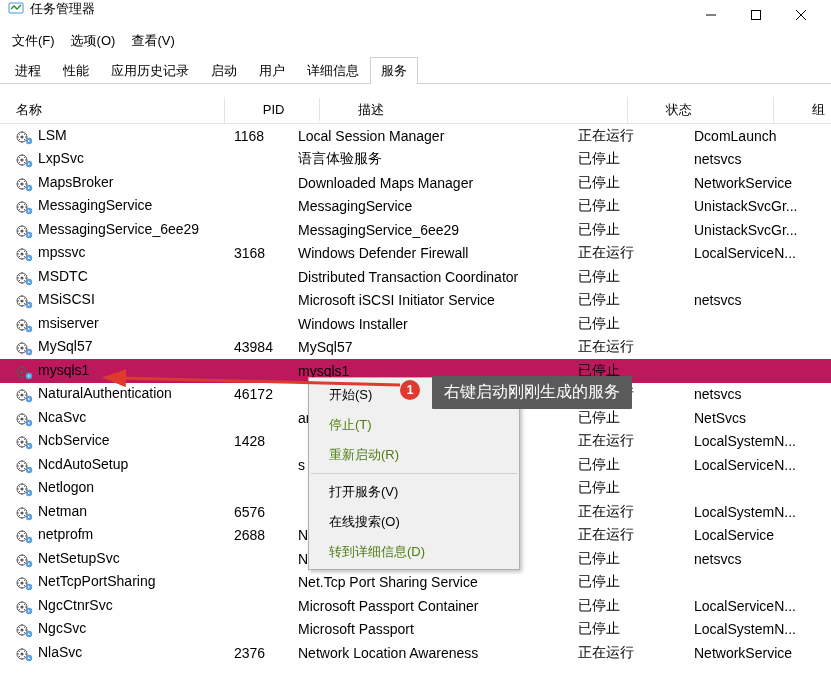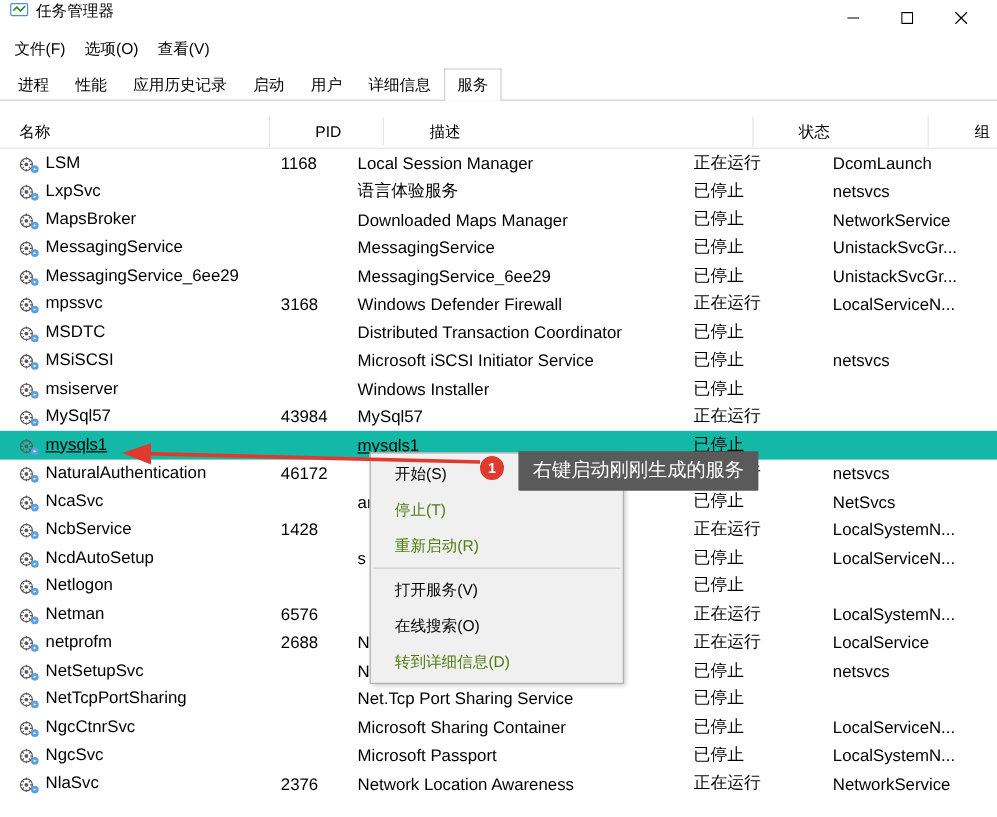--- a/index.html
+++ b/index.html
@@ -28,21 +28,21 @@
 
 .c-name { width: 218px; }
 .c-pid  { width: 64px; }
 .c-desc { width: 280px; }
 .c-stat { width: 116px; }
 .c-grp  { flex: 1; }
 
 
 .rows { }
 .row { display: flex; height: 23.5px; align-items: center; padding-left: 10px; }
-.row.sel { background: #14b8a6; text-decoration: underline; }
+.row.sel { background: #be185d; }
 .row .cell { padding: 0 6px; font-size: 14px; white-space: nowrap; overflow: hidden; text-overflow: ellipsis; }
 .row .cell.pid { text-align: left; }
 .row .svc-icon { display: inline-block; vertical-align: middle; margin-right: 4px; }
 
 
 .ctxmenu { position: absolute; background: #f0f0f0; border: 1px solid #b0b0b0; box-shadow: 2px 2px 4px rgba(0,0,0,0.25); padding: 2px 0; width: 212px; z-index: 10; }
 .ctxmenu .ci { padding: 6px 20px; font-size: 13px; }
 .ctxmenu .ci.disabled { color: #4d7c0f; }
 .ctxmenu .sep { height: 1px; background: #d0d0d0; margin: 3px 2px; }
 
@@ -368,21 +368,21 @@
     </div>
     <div class="row">
       <div class="cell c-name"><span class="svc-icon"><svg class="svc-svg" viewBox="0 0 18 16">
             <circle cx="6" cy="8" r="5" fill="none" stroke="#5a5a5a" stroke-width="1"></circle>
             <circle cx="6" cy="8" r="1.6" fill="#5a5a5a"></circle>
             <path d="M6 2 v2 M6 12 v2 M1 8 h2 M11 8 h-2 M2.5 4.5 l1.4 1.4 M9.5 11.5 l-1.4-1.4 M2.5 11.5 l1.4-1.4 M9.5 4.5 l-1.4 1.4" stroke="#5a5a5a" stroke-width="1"></path>
             <circle cx="13" cy="12" r="3.2" fill="#5aa0e0"></circle>
             <path d="M12 11 l2.5 1 l-2.5 1 z" fill="#fff"></path>
           </svg></span><span>NgcCtnrSvc</span></div>
       <div class="cell c-pid pid"></div>
-      <div class="cell c-desc">Microsoft Sharing Container</div>
+      <div class="cell c-desc">Microsoft Passport Container</div>
       <div class="cell c-stat">已停止</div>
       <div class="cell c-grp">LocalServiceN...</div>
     </div>
     <div class="row">
       <div class="cell c-name"><span class="svc-icon"><svg class="svc-svg" viewBox="0 0 18 16">
             <circle cx="6" cy="8" r="5" fill="none" stroke="#5a5a5a" stroke-width="1"></circle>
             <circle cx="6" cy="8" r="1.6" fill="#5a5a5a"></circle>
             <path d="M6 2 v2 M6 12 v2 M1 8 h2 M11 8 h-2 M2.5 4.5 l1.4 1.4 M9.5 11.5 l-1.4-1.4 M2.5 11.5 l1.4-1.4 M9.5 4.5 l-1.4 1.4" stroke="#5a5a5a" stroke-width="1"></path>
             <circle cx="13" cy="12" r="3.2" fill="#5aa0e0"></circle>
             <path d="M12 11 l2.5 1 l-2.5 1 z" fill="#fff"></path>

